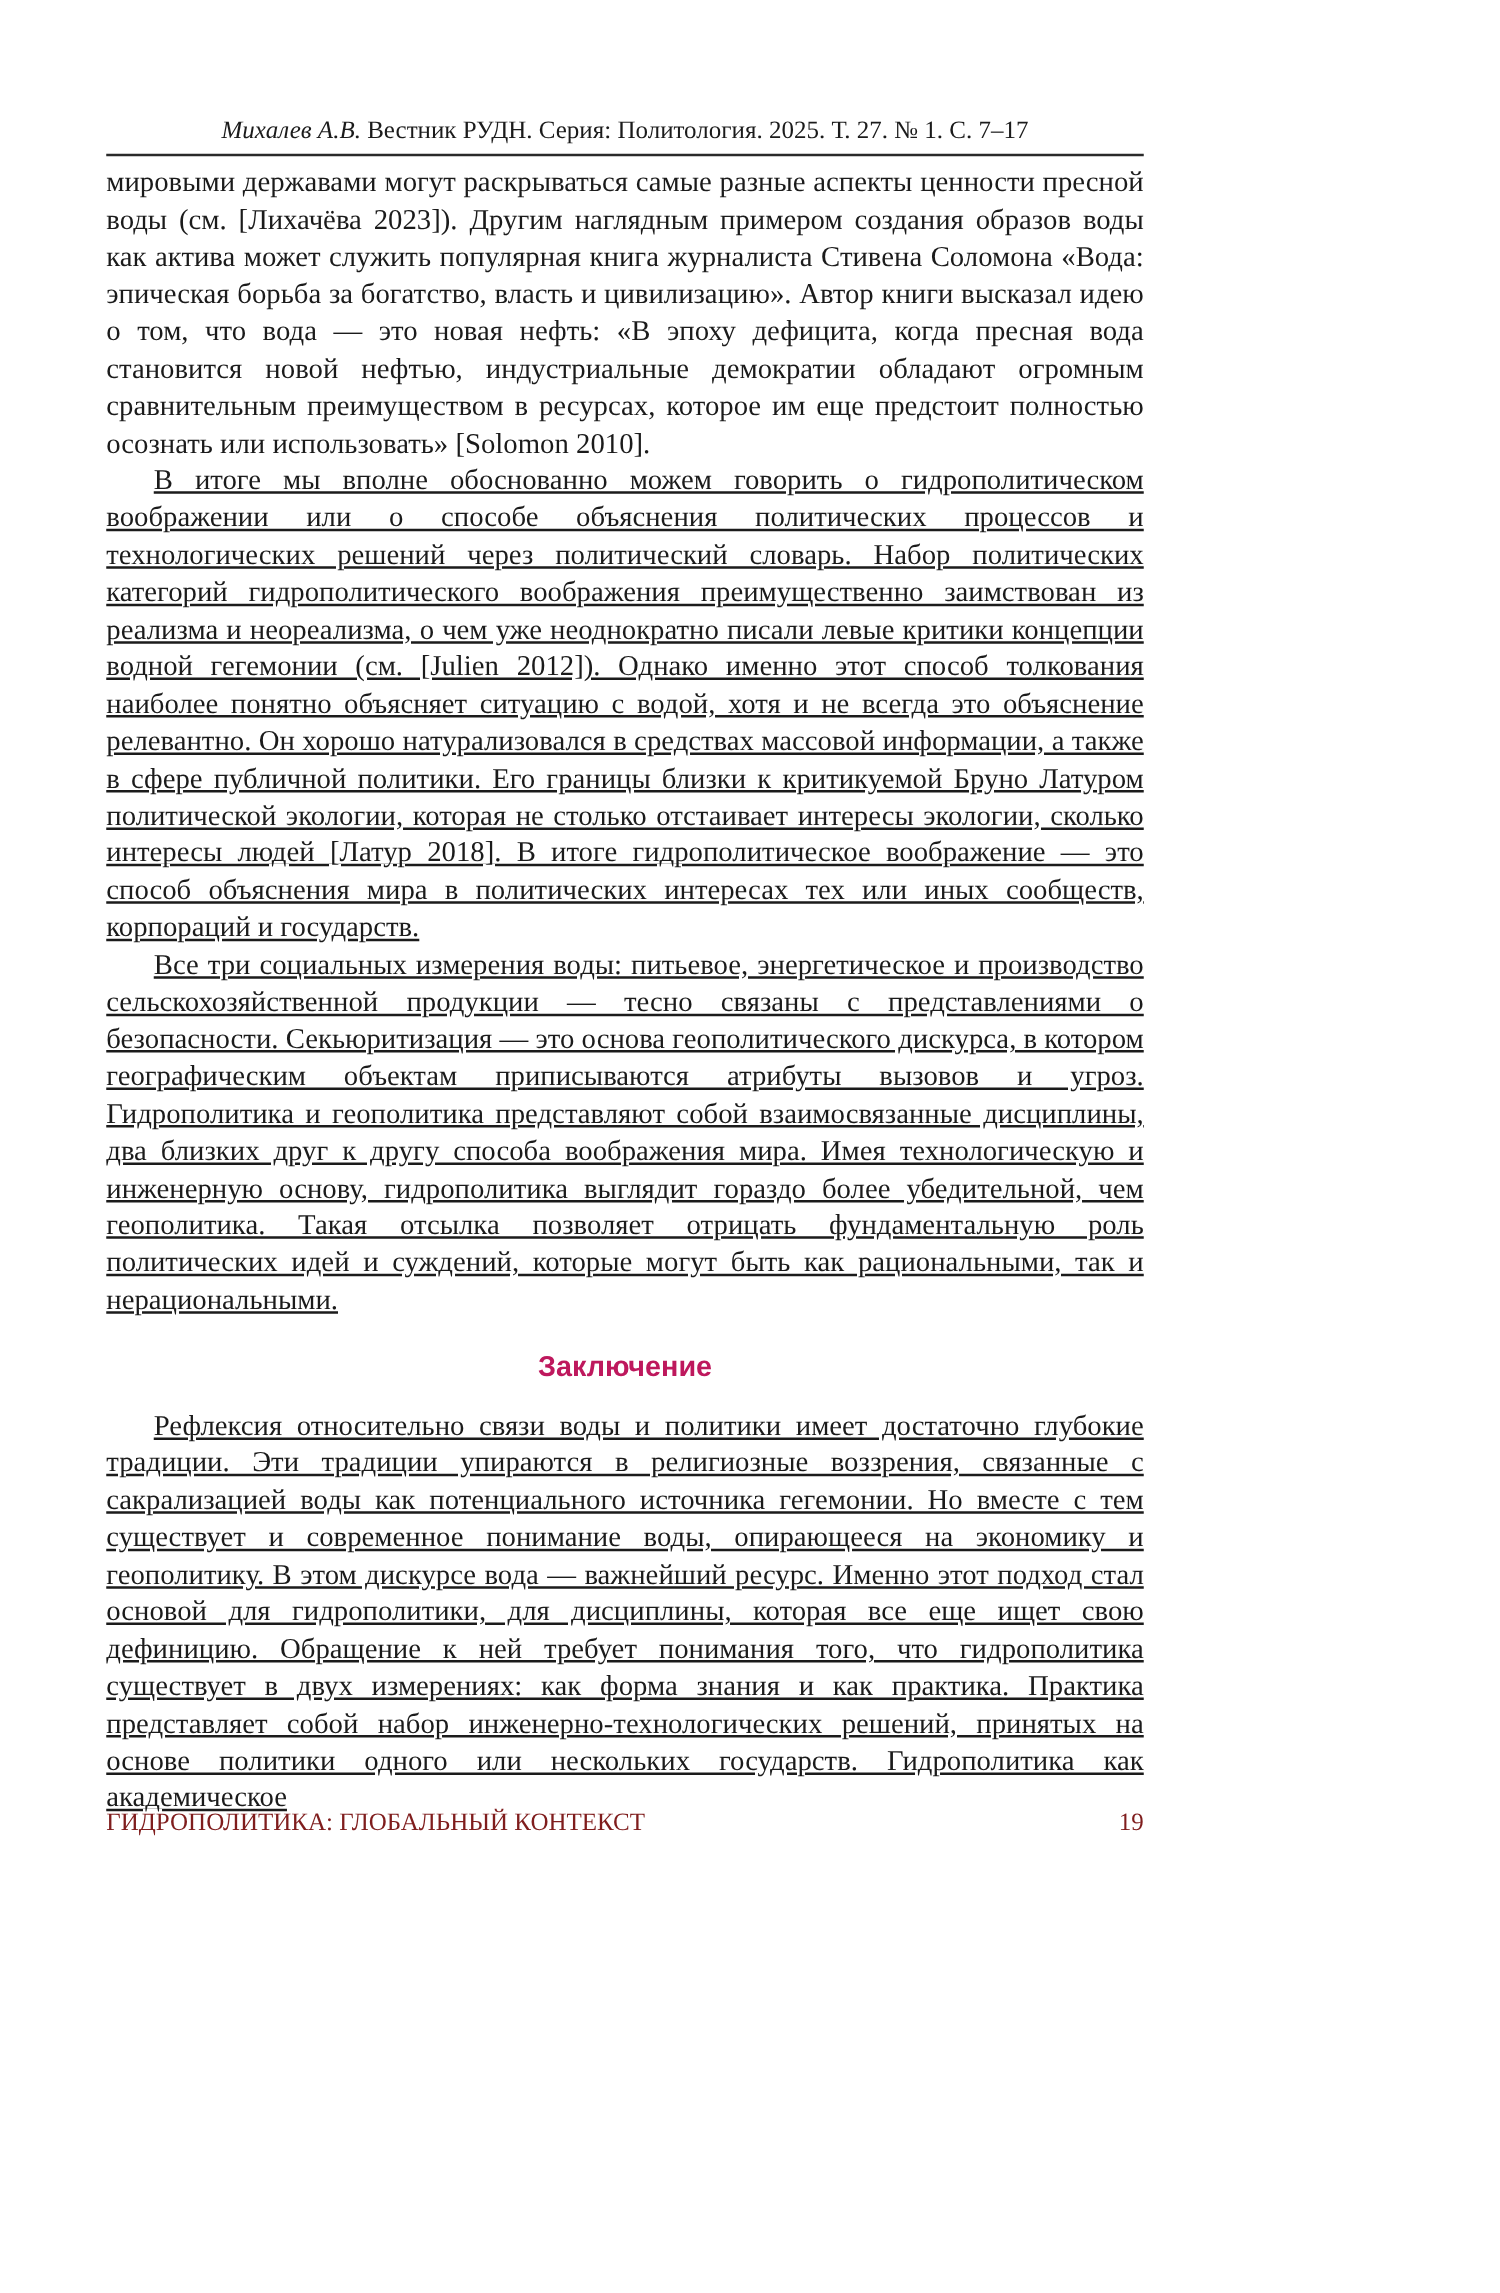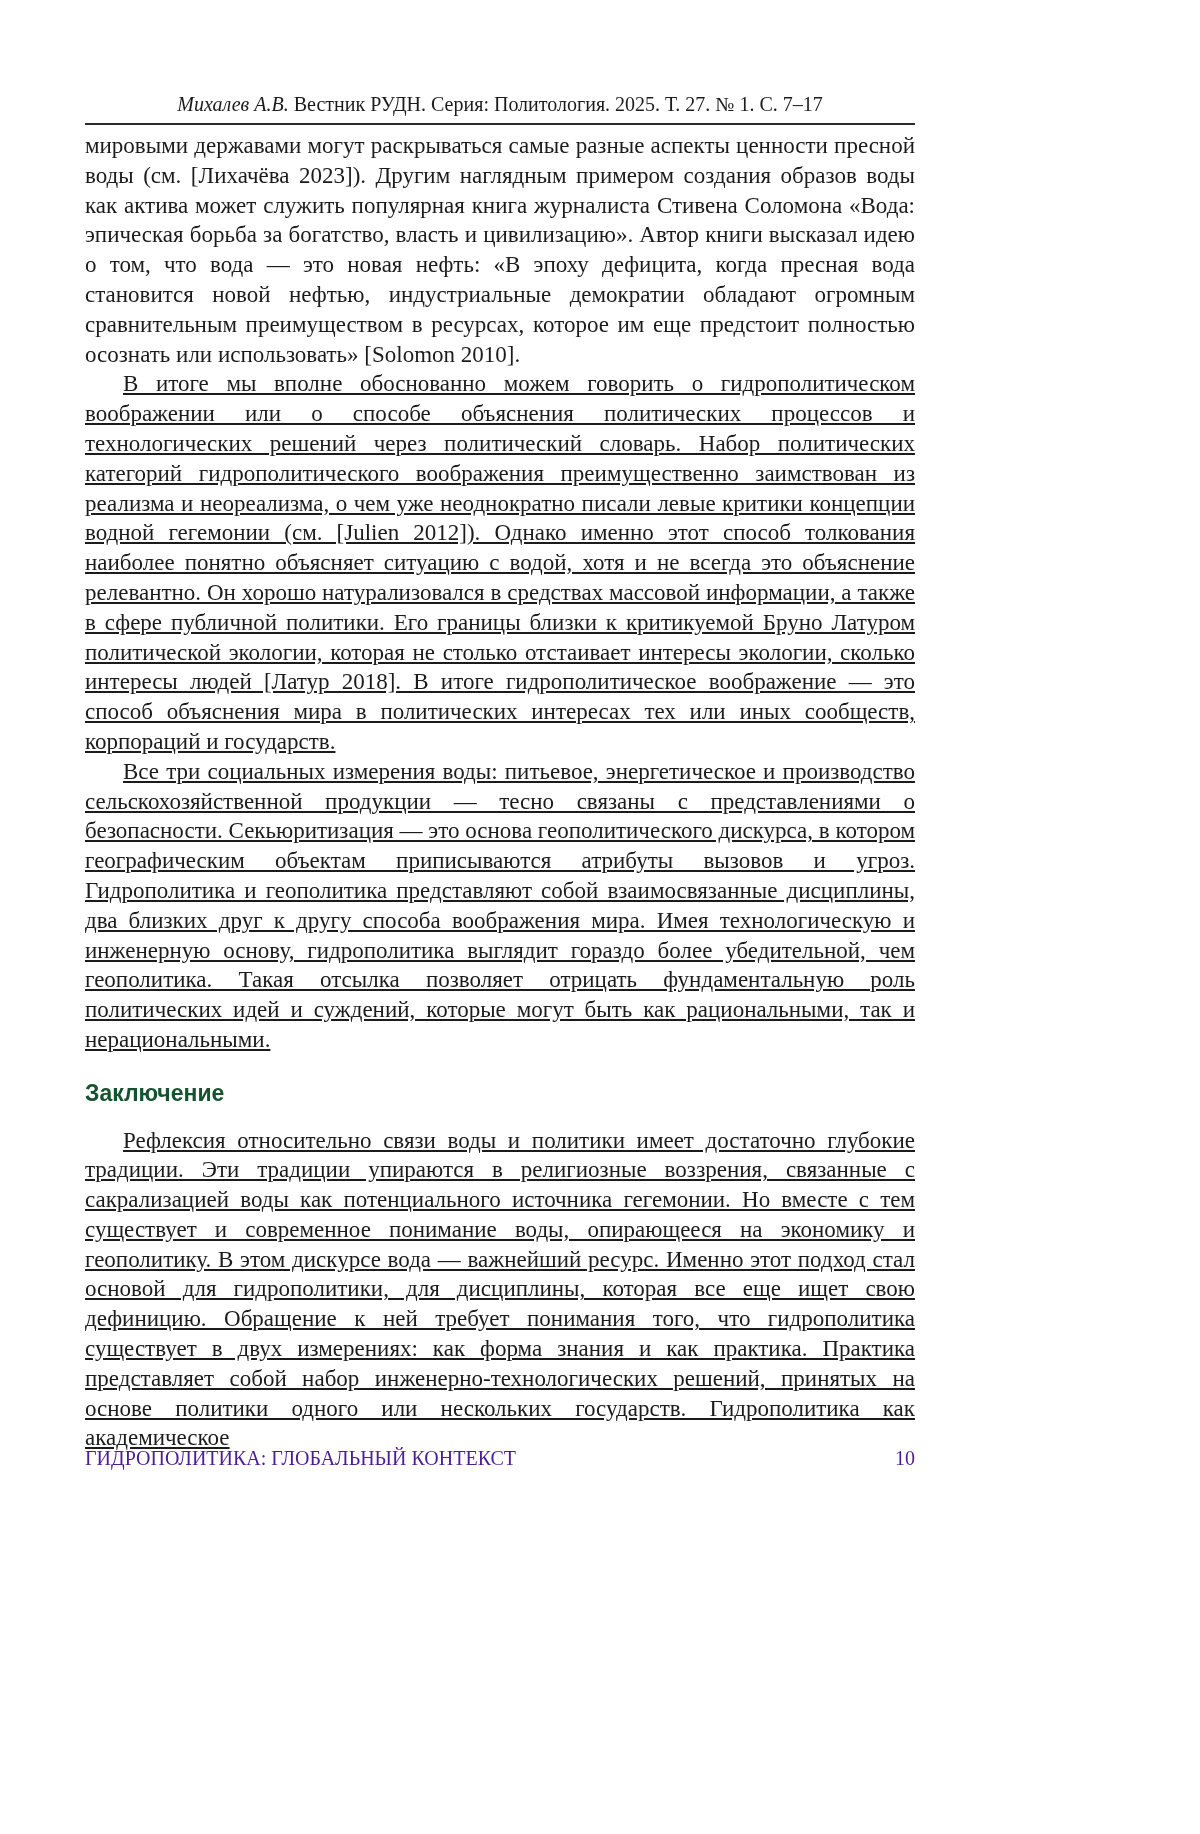--- a/index.html
+++ b/index.html
@@ -32,34 +32,35 @@
       font-size: 23px;
       line-height: 29.8px;
       text-align: justify;
     }
     .para { margin: 0; }
     .para.indent { text-indent: 38px; text-decoration: underline; }
     .section-heading {
       font-family: "Liberation Sans", sans-serif;
       font-weight: bold;
       font-size: 23px;
+      text-align: center;
       text-indent: 0;
       margin: 24px 0 17px 0;
-      color: #14532d;
+      color: #be185d;
     }
     .footer {
       position: absolute;
       top: 1447px;
       left: 85px;
       right: 285px;
       display: flex;
       justify-content: space-between;
       align-items: flex-end;
       font-size: 20px;
-      color: #4c1d95;
+      color: #7f1d1d;
     }
   </style>
 </head>
 <body>
 
 <div class="page">
 
   <div class="running-header"><span class="italic">Михалев А.В.</span><span> Вестник РУДН. Серия: Политология. 2025. Т. 27. № 1. С. 7–17</span></div>
 
   <div class="header-rule"></div>
@@ -67,16 +68,16 @@
   <main class="body-text">
     <p class="para">мировыми державами могут раскрываться самые разные аспекты ценности пресной воды (см. [Лихачёва 2023]). Другим наглядным примером создания образов воды как актива может служить популярная книга журналиста Стивена Соломона «Вода: эпическая борьба за богатство, власть и цивилизацию». Автор книги высказал идею о том, что вода — это новая нефть: «В эпоху дефицита, когда пресная вода становится новой нефтью, индустриальные демократии обладают огромным сравнительным преимуществом в ресурсах, которое им еще предстоит полностью осознать или использовать» [Solomon 2010].</p>
     <p class="para indent">В итоге мы вполне обоснованно можем говорить о гидрополитическом воображении или о способе объяснения политических процессов и технологических решений через политический словарь. Набор политических категорий гидрополитического воображения преимущественно заимствован из реализма и неореализма, о чем уже неоднократно писали левые критики концепции водной гегемонии (см. [Julien 2012]). Однако именно этот способ толкования наиболее понятно объясняет ситуацию с водой, хотя и не всегда это объяснение релевантно. Он хорошо натурализовался в средствах массовой информации, а также в сфере публичной политики. Его границы близки к критикуемой Бруно Латуром политической экологии, которая не столько отстаивает интересы экологии, сколько интересы людей [Латур 2018]. В итоге гидрополитическое воображение — это способ объяснения мира в политических интересах тех или иных сообществ, корпораций и государств.</p>
     <p class="para indent">Все три социальных измерения воды: питьевое, энергетическое и производство сельскохозяйственной продукции — тесно связаны с представлениями о безопасности. Секьюритизация — это основа геополитического дискурса, в котором географическим объектам приписываются атрибуты вызовов и угроз. Гидрополитика и геополитика представляют собой взаимосвязанные дисциплины, два близких друг к другу способа воображения мира. Имея технологическую и инженерную основу, гидрополитика выглядит гораздо более убедительной, чем геополитика. Такая отсылка позволяет отрицать фундаментальную роль политических идей и суждений, которые могут быть как рациональными, так и нерациональными.</p>
     <h2 class="section-heading">Заключение</h2>
     <p class="para indent">Рефлексия относительно связи воды и политики имеет достаточно глубокие традиции. Эти традиции упираются в религиозные воззрения, связанные с сакрализацией воды как потенциального источника гегемонии. Но вместе с тем существует и современное понимание воды, опирающееся на экономику и геополитику. В этом дискурсе вода — важнейший ресурс. Именно этот подход стал основой для гидрополитики, для дисциплины, которая все еще ищет свою дефиницию. Обращение к ней требует понимания того, что гидрополитика существует в двух измерениях: как форма знания и как практика. Практика представляет собой набор инженерно-технологических решений, принятых на основе политики одного или нескольких государств. Гидрополитика как академическое</p>
   </main>
 
   <div class="footer">
     <span>ГИДРОПОЛИТИКА: ГЛОБАЛЬНЫЙ КОНТЕКСТ</span>
-    <span>10</span>
+    <span>19</span>
   </div>
 
 </div>
 
 </body></html>

